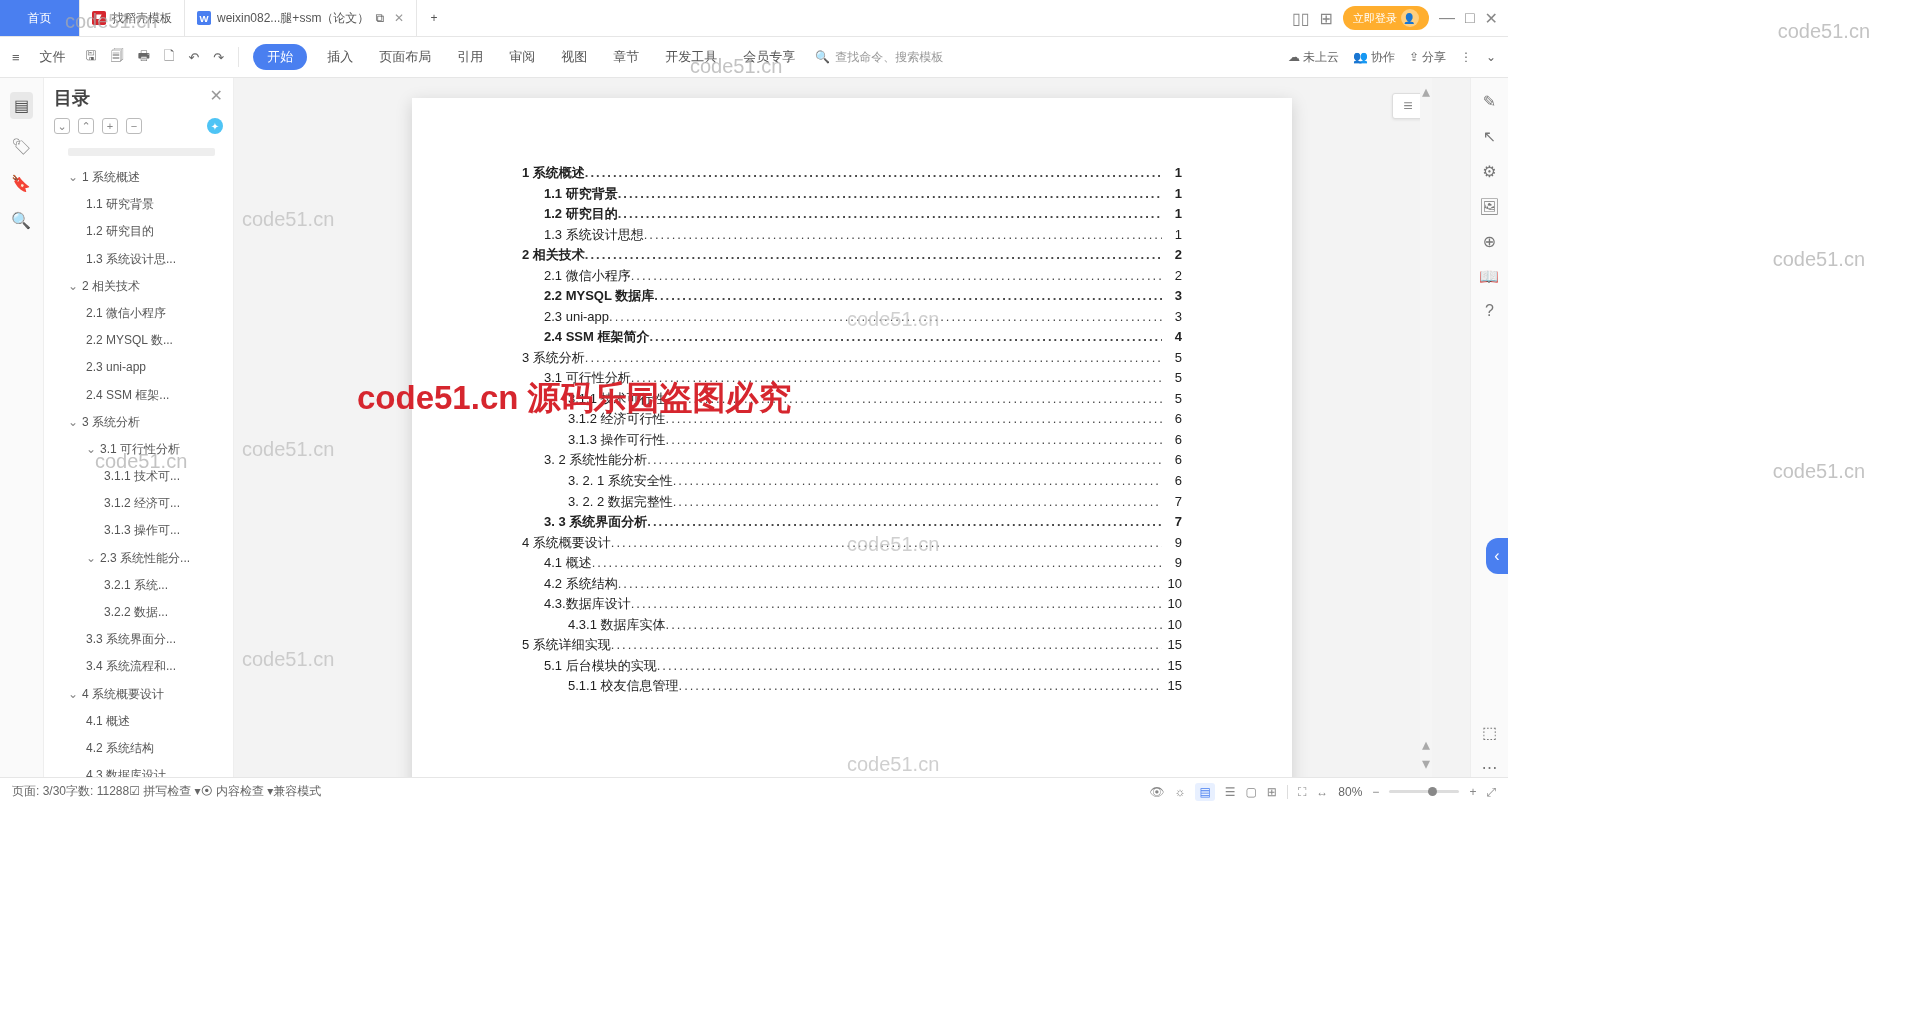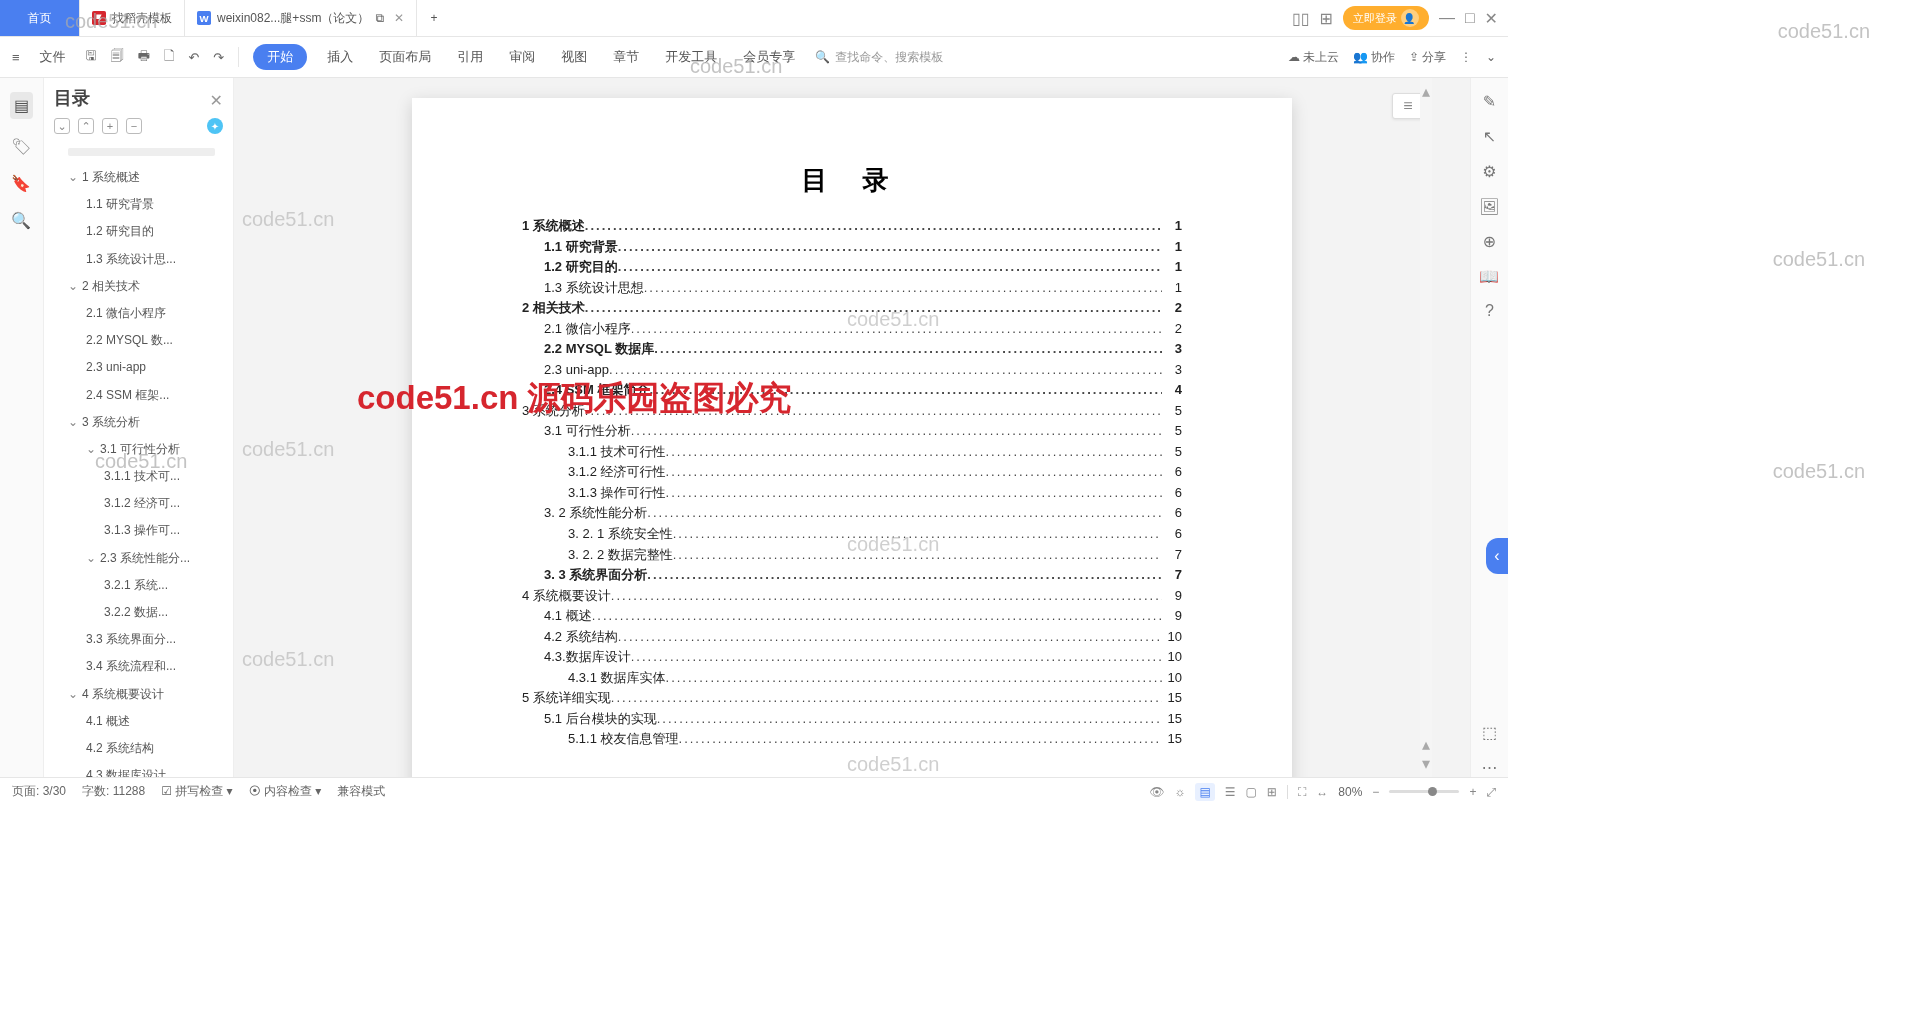--- a/index.html
+++ b/index.html
@@ -21,21 +21,21 @@
 .rb-tab{cursor:pointer;padding:4px 6px}
 .rb-tab.start{background:#4a7ff0;color:#fff;border-radius:14px;padding:4px 14px}
 .rb-search{display:flex;align-items:center;gap:5px;color:#999;font-size:12px}
 .rb-right{margin-left:auto;display:flex;align-items:center;gap:14px;color:#666;font-size:12px}
 .rb-right span{display:flex;align-items:center;gap:3px;cursor:pointer}
 .body{display:flex;height:calc(100% - 34px - 41px - 28px);position:relative}
 .leftbar{width:44px;background:#fafafa;border-right:1px solid #eee;display:flex;flex-direction:column;align-items:center;gap:18px;padding-top:14px}
 .leftbar .ic{color:#888;cursor:pointer}
 .leftbar .ic.active{background:#e8e8e8;padding:4px;border-radius:4px;color:#555}
 .navpane{width:190px;border-right:1px solid #eee;display:flex;flex-direction:column;background:#fff}
-.nav-head{display:flex;align-items:flex-end;justify-content:space-between;padding:8px 10px}
+.nav-head{display:flex;align-items:flex-start;justify-content:space-between;padding:8px 10px}
 .nav-title{font-size:18px;font-weight:600;color:#444}
 .nav-btns{display:flex;gap:8px;padding:0 10px 6px;color:#888;font-size:11px;align-items:center}
 .nav-btns .sq{width:16px;height:16px;border:1px solid #bbb;border-radius:3px;display:grid;place-items:center;cursor:pointer;line-height:1}
 .nav-btns .dot{margin-left:auto;width:16px;height:16px;background:#4ec4f5;border-radius:50%;display:grid;place-items:center;color:#fff;font-size:10px}
 .nav-tree{flex:1;overflow:auto;font-size:12px;color:#555}
 .nav-item{padding:4px 10px 4px 16px;white-space:nowrap;overflow:hidden;text-overflow:ellipsis;cursor:pointer;line-height:1.6}
 .lv1{padding-left:24px}.lv2{padding-left:42px}.lv3{padding-left:60px}
 .chev::before{content:"⌄";margin-right:4px;color:#888;display:inline-block}
 .filler{padding:4px 10px 4px 16px}
 .filler .bar{height:8px;background:#eee;border-radius:2px;margin:4px 8px}
@@ -48,21 +48,21 @@
 .toc .row .d::before{content:"..........................................................................................................................................................................................................";letter-spacing:2px;color:#444}
 .toc .row .p{white-space:nowrap;min-width:20px;text-align:right}
 .bold{font-weight:600}
 .i1{padding-left:22px}.i2{padding-left:46px}
 .wm{position:absolute;color:#bbb;font-size:20px;opacity:.7;pointer-events:none}
 .wm-big{position:absolute;color:#d6262e;font-size:33px;font-weight:600;pointer-events:none;white-space:nowrap}
 .rightbar{width:38px;background:#fafafa;border-left:1px solid #eee;display:flex;flex-direction:column;align-items:center;gap:16px;padding-top:14px;color:#777}
 .rightbar .ic{cursor:pointer}
 .scroll-track{position:absolute;right:38px;top:0;bottom:0;width:12px;background:#f5f5f5;display:flex;flex-direction:column;align-items:center;padding:4px 0}
 .collapse-btn{position:absolute;top:15px;right:46px;width:32px;height:26px;background:#fff;border:1px solid #ddd;border-radius:3px;display:grid;place-items:center;color:#888;box-shadow:0 1px 3px rgba(0,0,0,.08);cursor:pointer}
-.status{height:28px;display:flex;align-items:center;padding:0 12px;gap:16px;font-size:12px;color:#666;background:#fff;border-top:1px solid #e6e6e6}
+.status{height:28px;display:flex;align-items:center;padding:0 12px;font-size:12px;color:#666;background:#fff;border-top:1px solid #e6e6e6}
 .status .sep{width:1px;height:14px;background:#ddd}
 .status .right{margin-left:auto;display:flex;align-items:center;gap:10px}
 .status .right .ic{cursor:pointer;color:#888}
 .zoom-bar{width:70px;height:3px;background:#ddd;border-radius:2px;position:relative}
 .zoom-bar::after{content:"";position:absolute;left:55%;top:-3px;width:9px;height:9px;border-radius:50%;background:#888}
 .outer-wm{position:fixed;color:#aaa;font-size:20px;opacity:.7;pointer-events:none;z-index:50}
 .fab{position:absolute;right:0;top:460px;width:22px;height:36px;background:#4a7ff0;border-radius:12px 0 0 12px;display:grid;place-items:center;color:#fff;z-index:40}
 </style>
 </head>
 <body>
@@ -174,21 +174,20 @@
         <div class="nav-item lv1 chev">4 系统概要设计</div>
         <div class="nav-item lv2">4.1 概述</div>
         <div class="nav-item lv2">4.2 系统结构</div>
         <div class="nav-item lv2">4.3 数据库设计</div>
       </div>
   </div>
 
   <div class="doc-area">
     <div class="collapse-btn">≡</div>
     <div class="page">
-      <h1>目 录</h1>
       <div class="toc" id="toc">
           <div class="row bold">
             <span class="t">1 系统概述</span>
             <span class="d"></span>
             <span class="p">1</span>
           </div>
           <div class="row bold i1">
             <span class="t">1.1 研究背景</span>
             <span class="d"></span>
             <span class="p">1</span>

